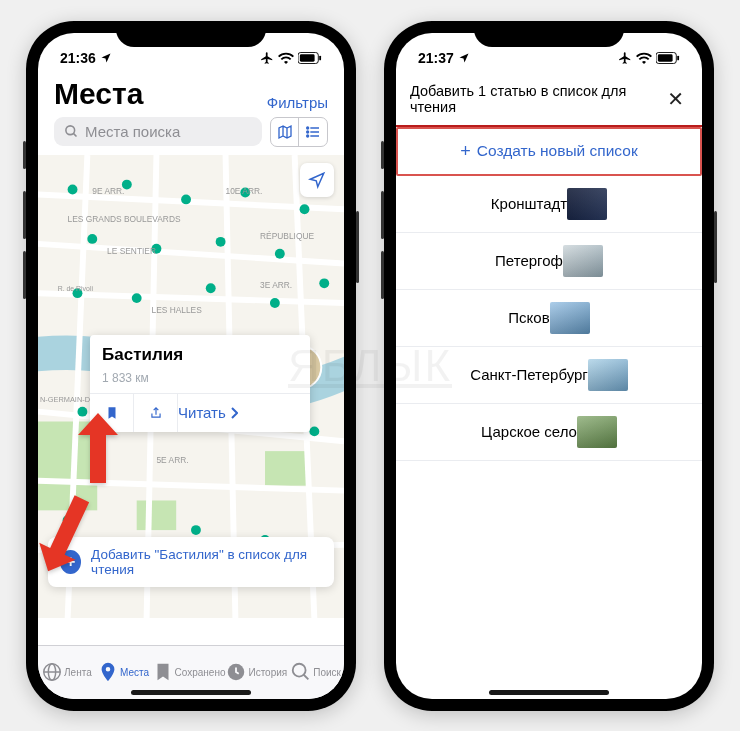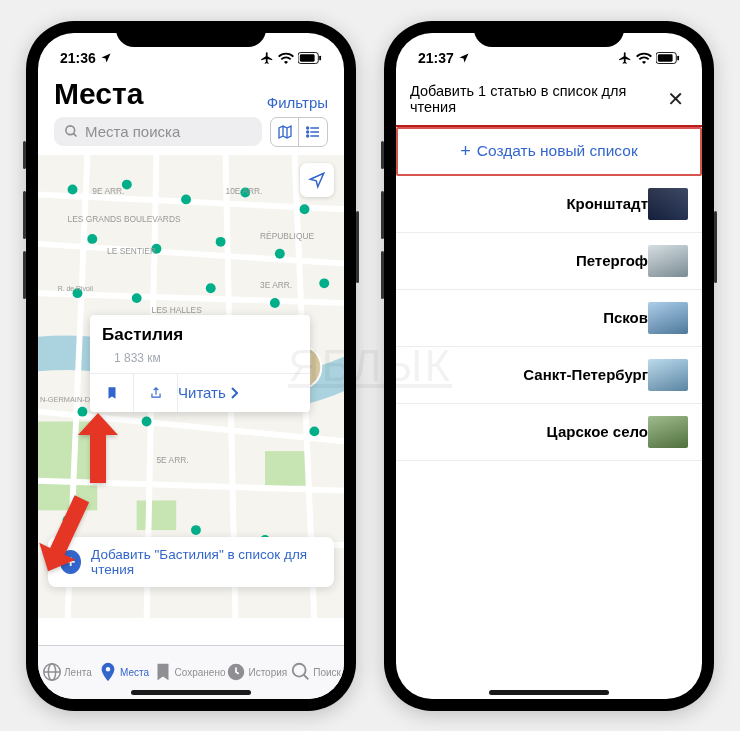--- a/index.html
+++ b/index.html
@@ -25,24 +25,24 @@
 
   .search-row { display:flex; gap:8px; padding: 0 16px 8px; align-items:flex-start; }
   .search-box { flex:1; background:#eeeef0; border-radius:9px; display:flex; align-items:center; gap:6px; padding:6px 10px; color:#8e8e93; font-size:15px; }
   .view-toggle { display:flex; border:1px solid #c7c7cc; border-radius:7px; overflow:hidden; }
   .view-toggle span { width:28px; height:28px; display:flex; align-items:center; justify-content:center; color:#3366cc; }
   .view-toggle span:first-child { border-right:1px solid #c7c7cc; }
 
   .map-wrap { flex:1; position:relative; overflow:hidden; }
   .map-bg { position:absolute; inset:0; }
   .locate-btn { position:absolute; top:8px; right:10px; width:34px; height:34px; background:#fff; border-radius:7px; box-shadow:0 1px 4px rgba(0,0,0,0.15); display:flex; align-items:center; justify-content:center; color:#3366cc; z-index:5;}
-  .card { position:absolute; left:52px; top:160px; width:220px; background:#fff; border-radius:4px; box-shadow:0 2px 10px rgba(0,0,0,0.18); padding:10px 12px 0; z-index:6;}
+  .card { position:absolute; left:52px; top:180px; width:220px; background:#fff; border-radius:4px; box-shadow:0 2px 10px rgba(0,0,0,0.18); padding:10px 12px 0; z-index:6;}
   .card h3 { font-size:17px; font-weight:600; margin-bottom:2px; }
   .card p  { font-size:12px; color:#72777d; line-height:1.35; }
-  .card .dist { font-size:12px; color:#a2a9b1; margin-top:6px;margin-left:12px; }
+  .card .dist { font-size:12px; color:#a2a9b1; margin-top:6px; }
   .card-actions { display:flex; border-top:1px solid #eaecf0; margin:8px -12px 0; }
   .card-actions > div { flex:0 0 auto; display:flex; align-items:center; justify-content:center; height:38px; color:#3366cc; font-size:15px; }
   .ca-bm, .ca-share { width:44px; border-right:1px solid #eaecf0; }
   .ca-read { flex:1; gap:4px; font-weight:400; }
 
   .arrow { position:absolute; z-index:7; }
   .arrow svg { filter: drop-shadow(0 2px 2px rgba(0,0,0,0.2)); }
 
   .snackbar { position:absolute; left:10px; right:10px; bottom:58px; background:#fff; border-radius:8px; box-shadow:0 2px 10px rgba(0,0,0,0.15); display:flex; align-items:center; gap:10px; padding:10px 12px; z-index:6;}
   .snackbar .plus-circ { width:24px; height:24px; border-radius:50%; background:#3366cc; color:#fff; display:flex; align-items:center; justify-content:center; font-weight:700; }
@@ -53,21 +53,21 @@
   .tab.active { color:#3366cc; }
   .tab svg { display:block; }
 
   .home-ind { position:absolute; bottom:4px; left:50%; transform:translateX(-50%); width:120px; height:5px; background:#000; border-radius:3px; opacity:.9; z-index:50;}
 
   
   .sheet-header { display:flex; align-items:center; justify-content:space-between; padding:10px 14px; border-bottom:2px solid #b91c1c; font-size:14.5px;}
   .close-x { font-size:20px; color:#222; padding:0 4px; }
   .create-row { margin:0; border:2px solid #d9534f; padding:12px; text-align:center; color:#3366cc; font-size:15.5px; display:flex; align-items:center; justify-content:center; gap:6px; border-radius:2px;}
   .list-wrap { flex:1; overflow:hidden; }
-  .list-item { display:flex; align-items:center; justify-content:flex-end; padding:12px 14px; border-bottom:1px solid #eaecf0; font-size:15px;font-weight:bold;}
+  .list-item { display:flex; align-items:center; justify-content:center; padding:12px 14px; border-bottom:1px solid #eaecf0; font-size:15px;}
   .thumb { width:40px; height:32px; background:linear-gradient(135deg,#7a8fa6,#b0c4d8); border-radius:2px; position:relative; overflow:hidden;}
   .thumb::after { content:""; position:absolute; inset:0; background:linear-gradient(180deg, rgba(255,255,255,0.15), rgba(0,0,0,0.15)); }
   .thumb.t1 { background:linear-gradient(135deg,#0a1430,#2a3a60); }
   .thumb.t2 { background:linear-gradient(135deg,#cfd8dc,#90a4ae); }
   .thumb.t3 { background:linear-gradient(135deg,#9ec5e6,#5b8db5); }
   .thumb.t4 { background:linear-gradient(135deg,#b0d4e8,#6a9cc0); }
   .thumb.t5 { background:linear-gradient(135deg,#8fb07a,#5d8347); }
 
   .watermark { position:absolute; left:50%; top:50%; transform:translate(-50%,-50%); font-size:44px; color:rgba(0,0,0,0.05); font-weight:400; letter-spacing:2px; pointer-events:none; z-index:200;text-decoration:underline;}
 </style>

